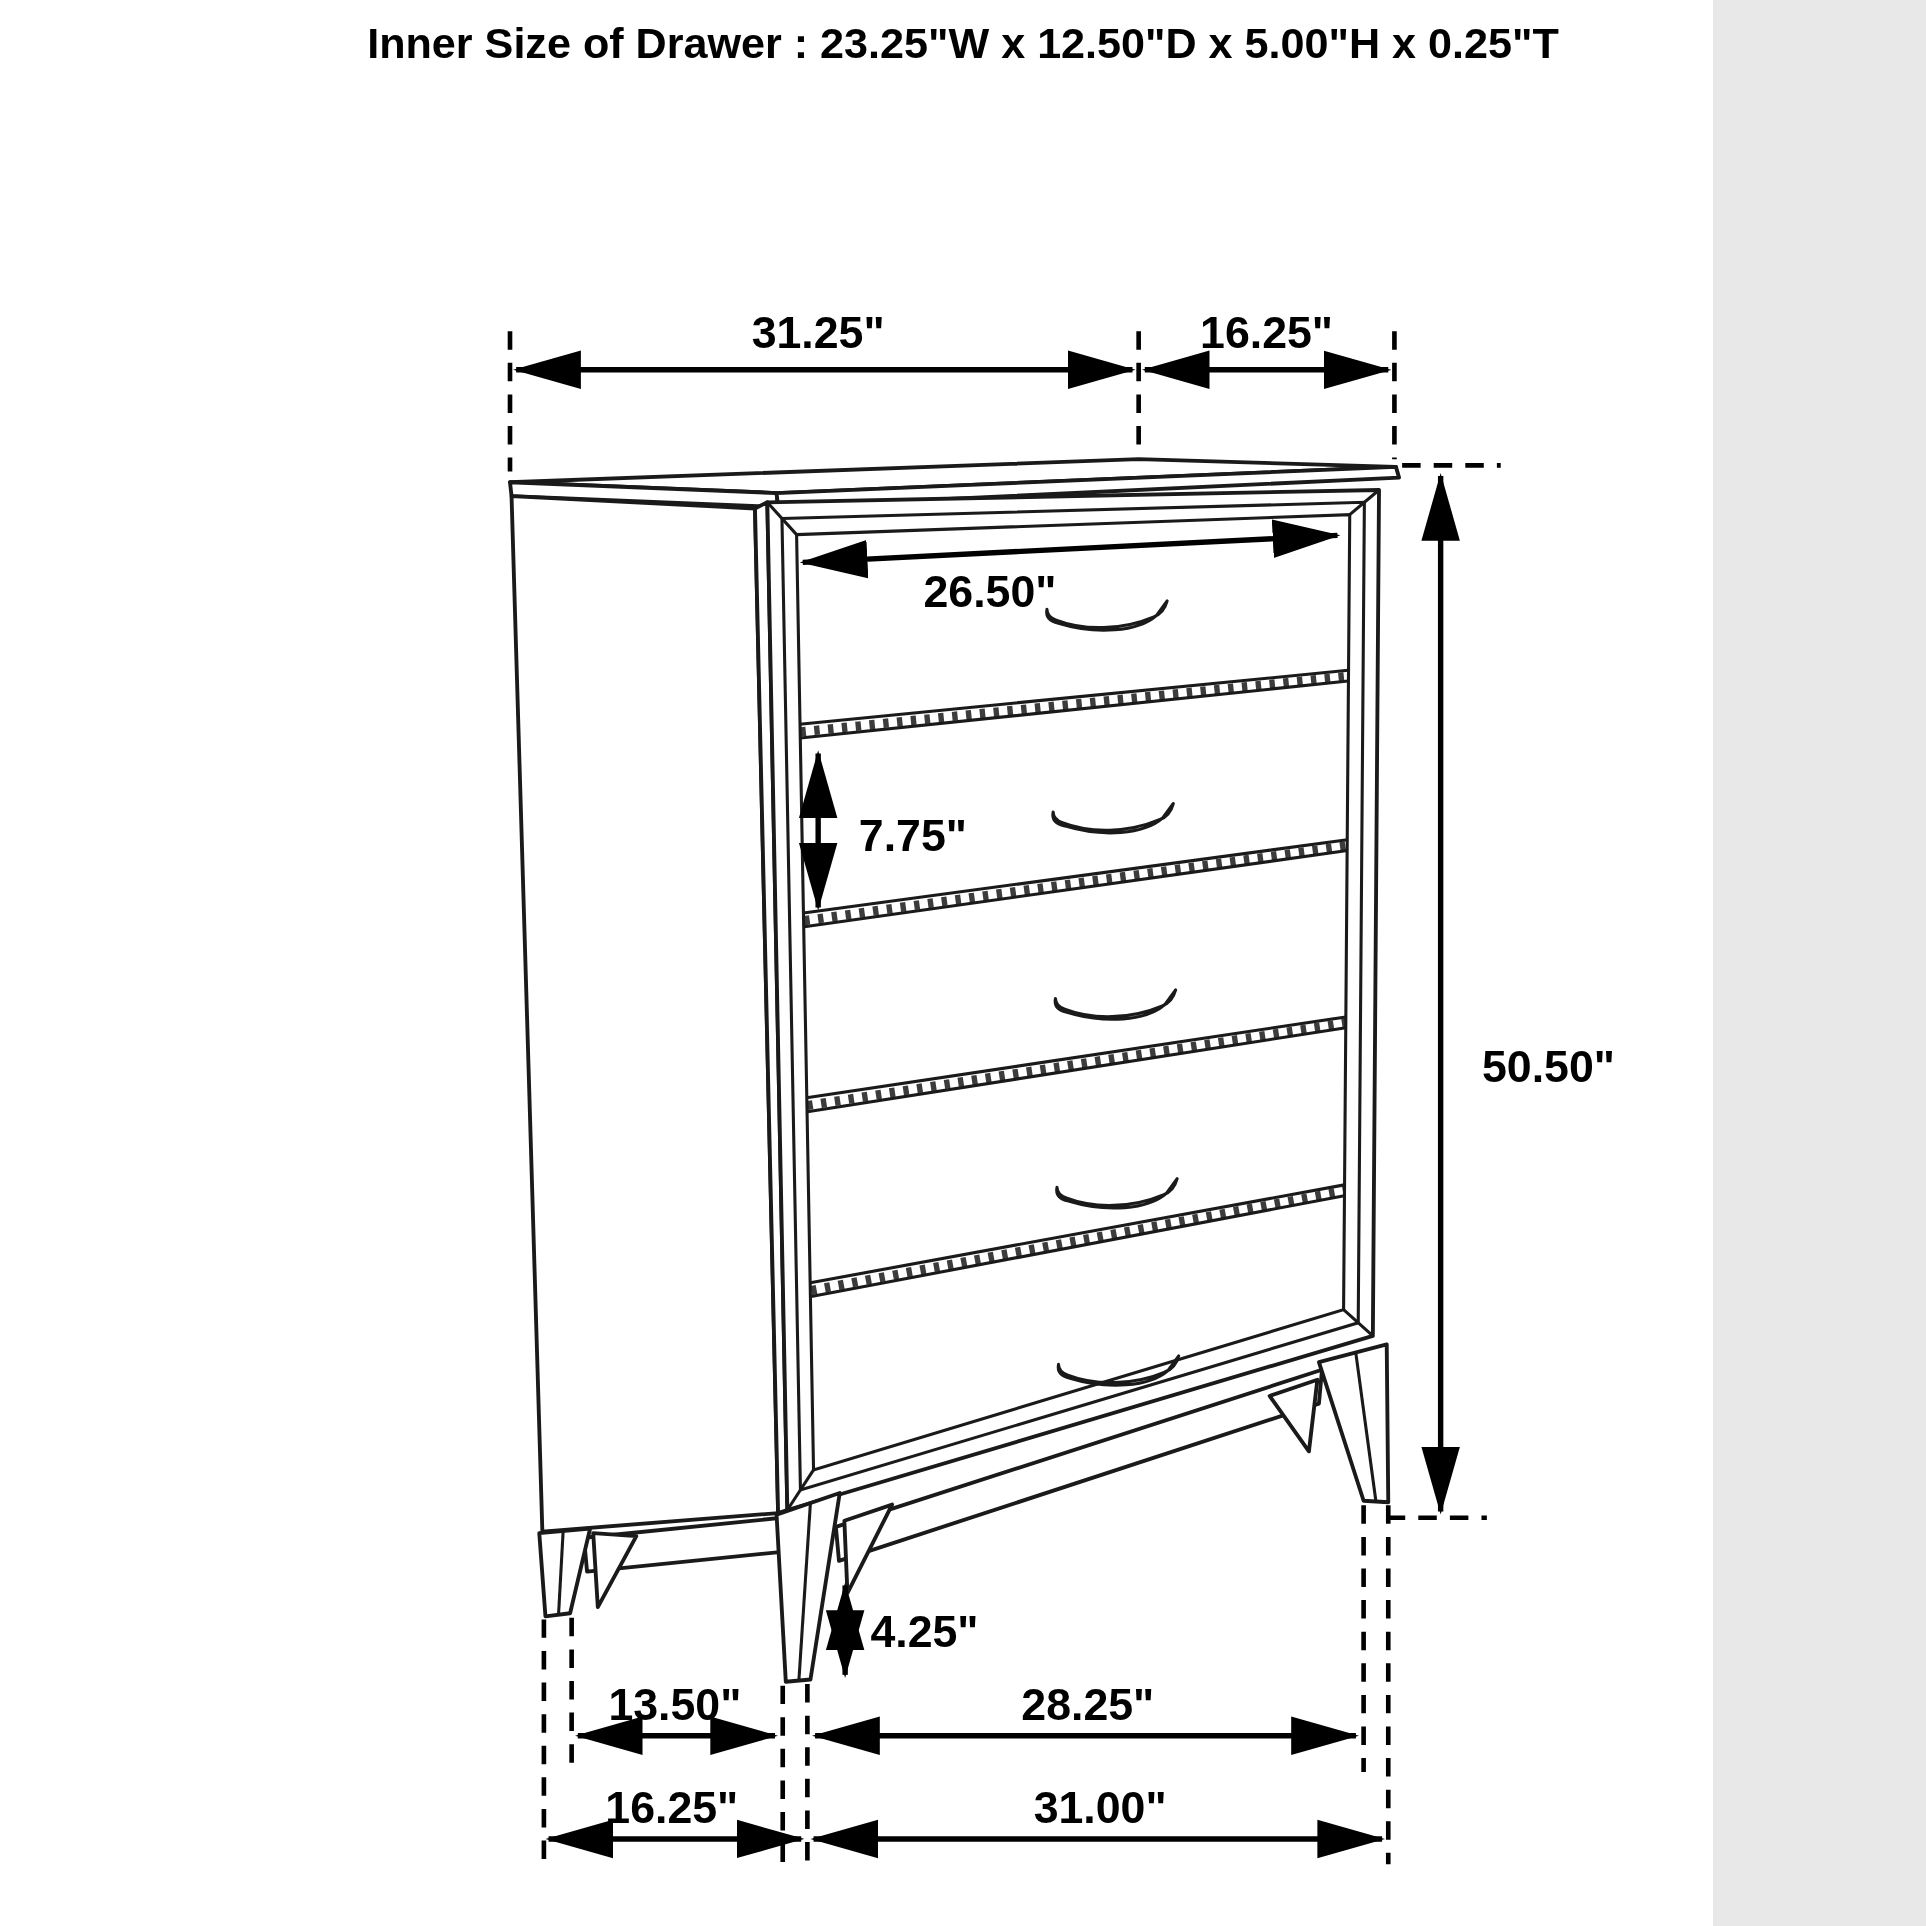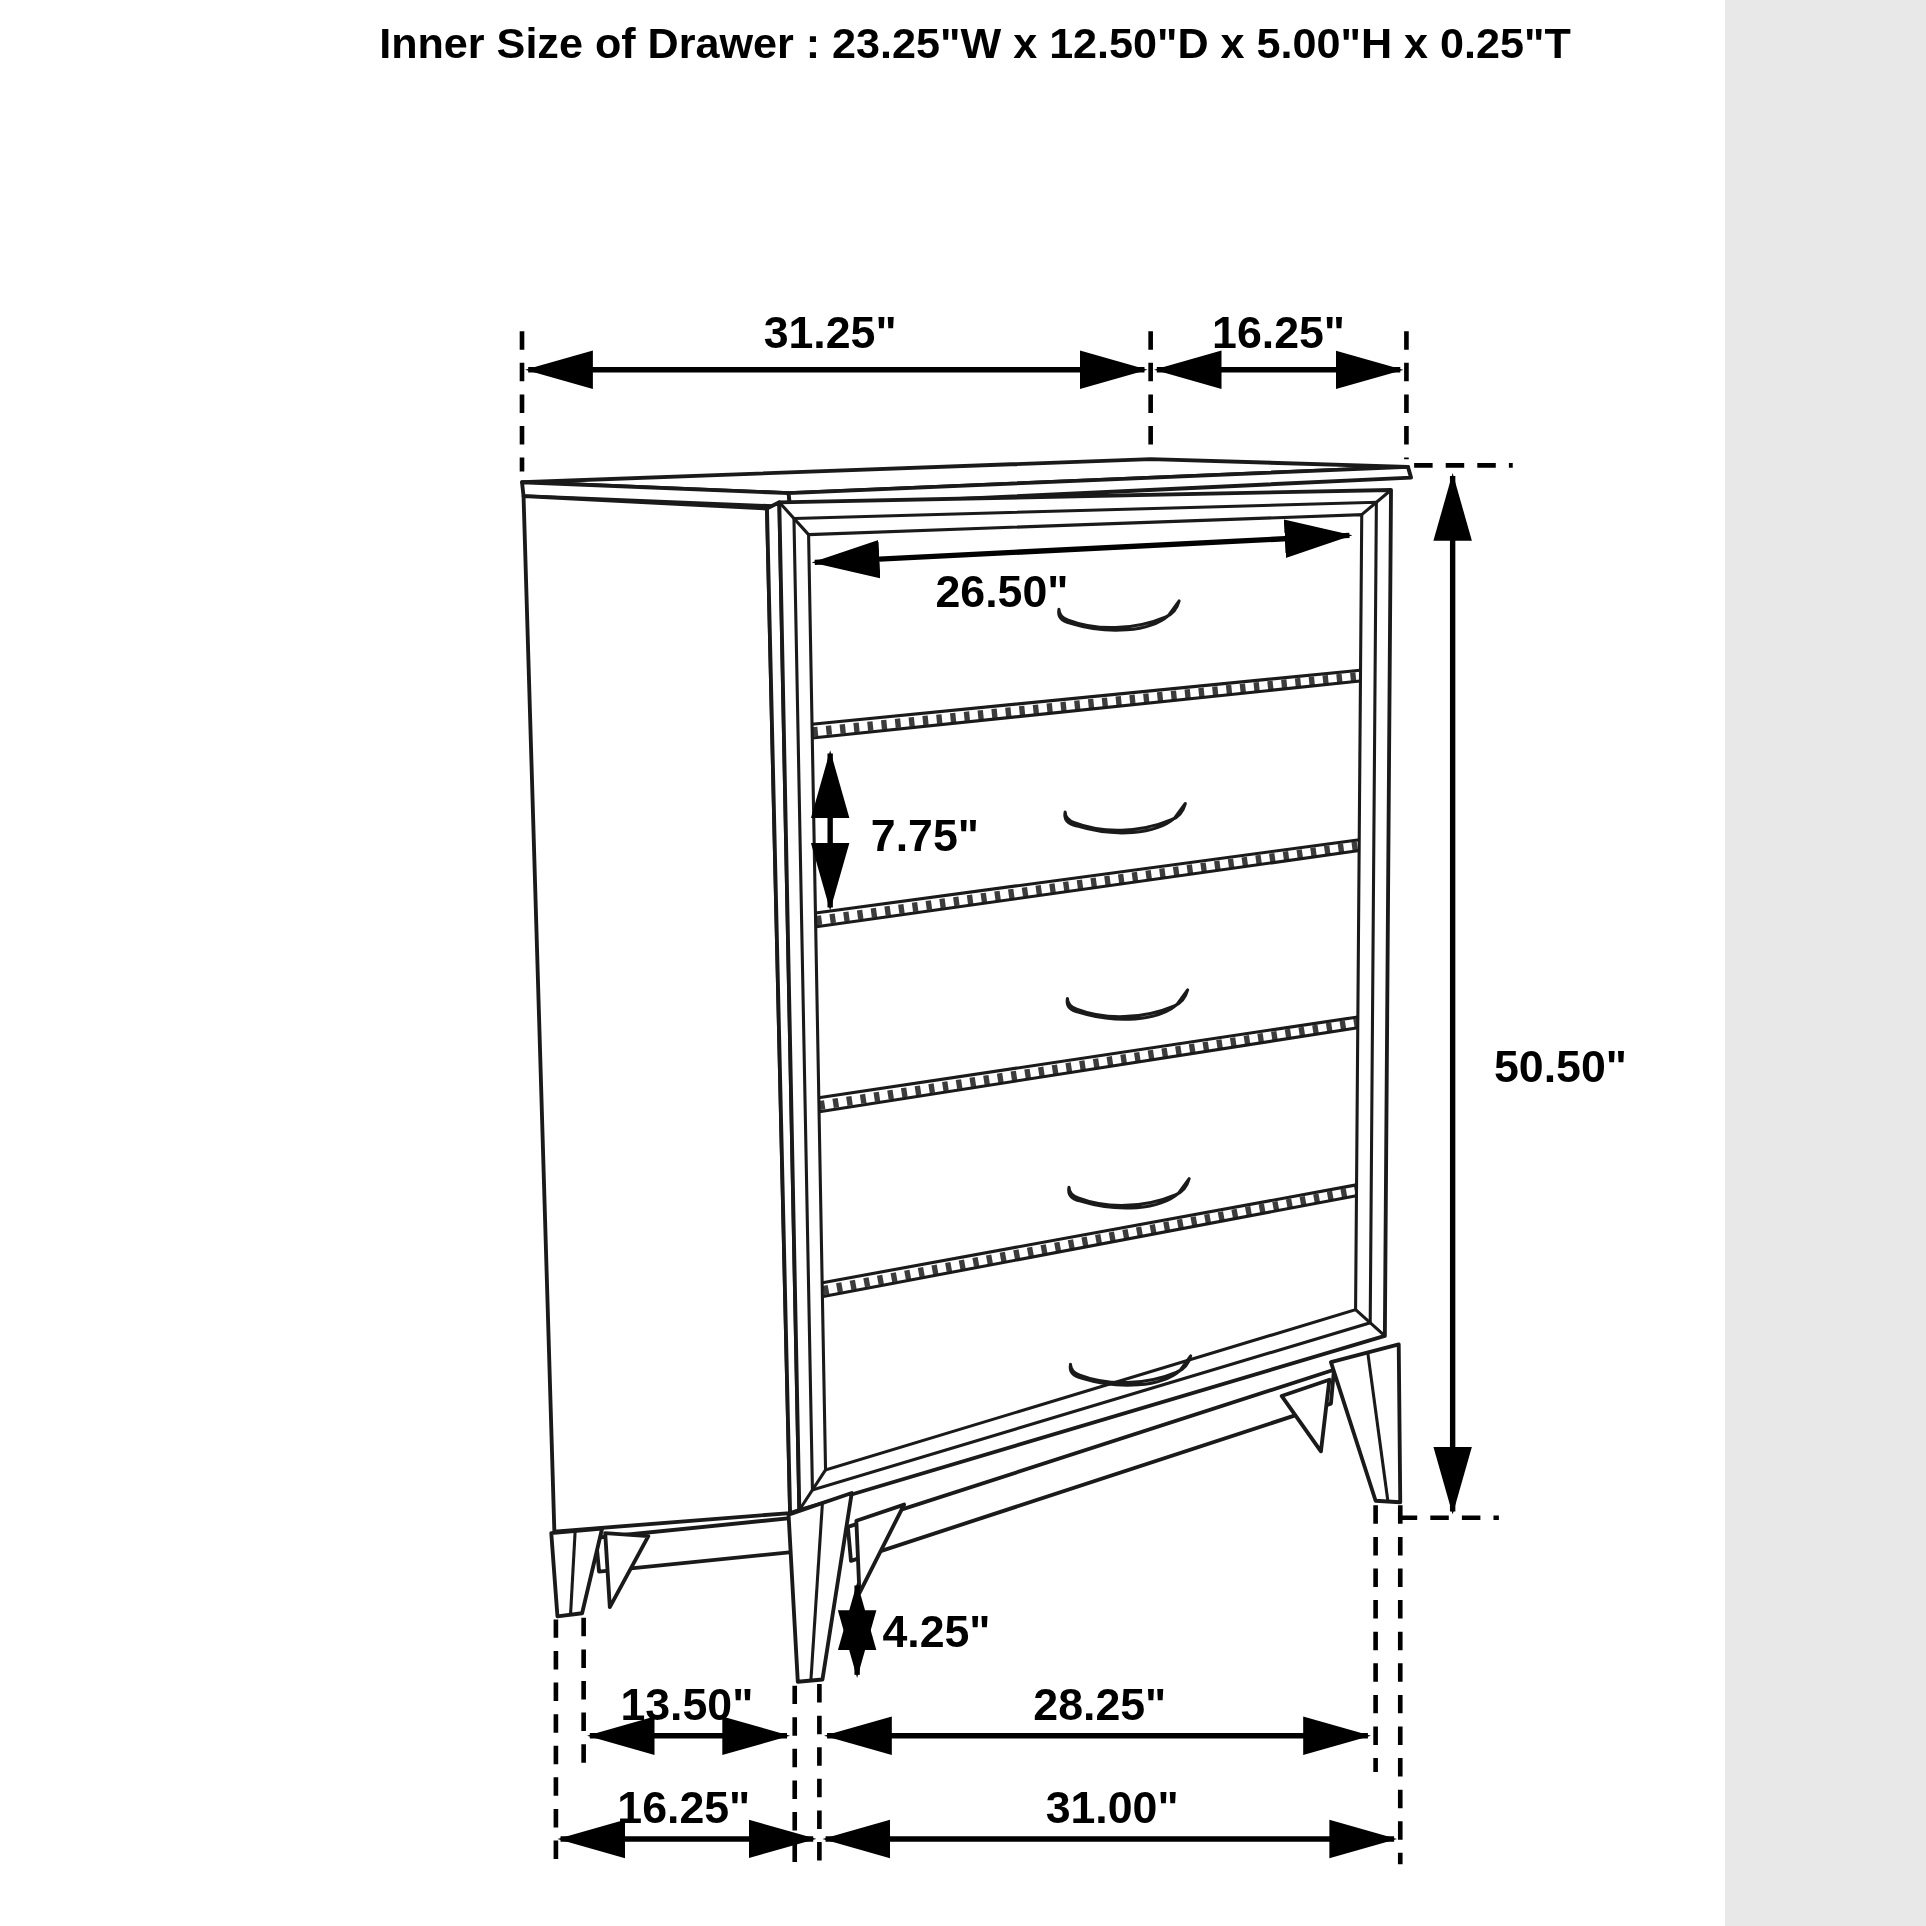--- a/index.html
+++ b/index.html
@@ -1,19 +1,18 @@
 <!DOCTYPE html>
 <html style="font-size:12.3px"><head>
 <meta charset="utf-8">
 <style>
   html,body{margin:0;padding:0;background:#e8e8e8;}
   .page{
     width:1713px;height:1926px;background:#ffffff;position:relative;
     font-family:"Liberation Sans",sans-serif;
-    padding-left:12px;
   }
   svg{display:block;width:1926px;height:1926px;}
   .outline{fill:#ffffff;stroke:#1a1a1a;stroke-width:5;stroke-linejoin:round;}
   .thin{fill:none;stroke:#1a1a1a;stroke-width:4;}
   .hatch{fill:none;stroke:#1a1a1a;stroke-width:12;stroke-dasharray:7 11;opacity:.85;}
   .dim{fill:none;stroke:#000000;stroke-width:7;}
   .ext{fill:none;stroke:#000000;stroke-width:6;stroke-dasharray:24 17;}
   .lbl{fill:#000000;font-weight:bold;font-size:58px;text-anchor:middle;}
   .ttl{fill:#000000;font-weight:bold;font-size:56px;text-anchor:middle;}
   .handle{fill:#ffffff;stroke:#1a1a1a;stroke-width:4;stroke-linejoin:round;}

